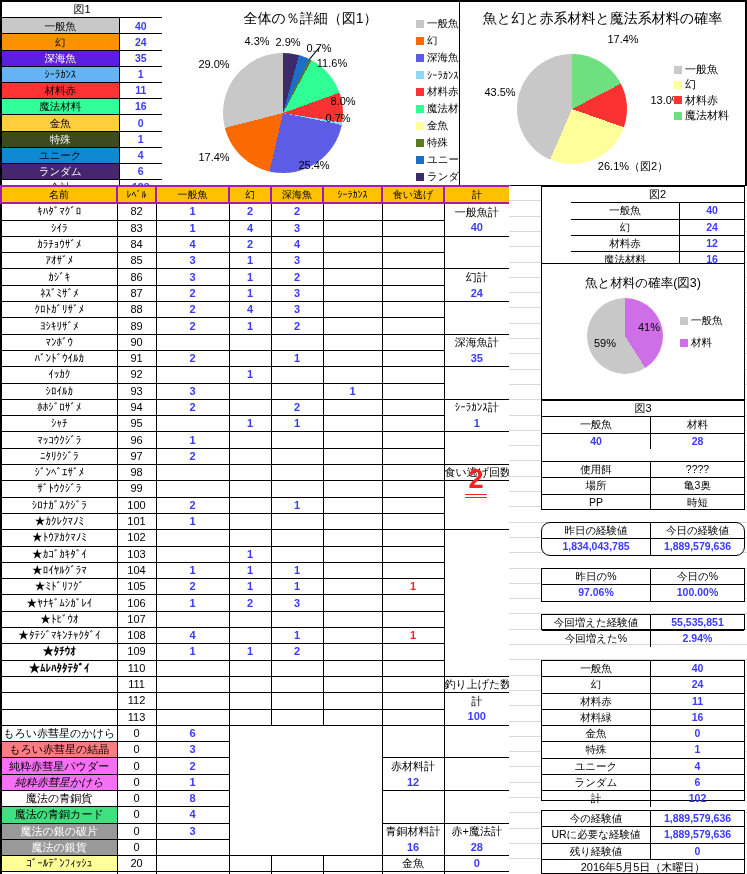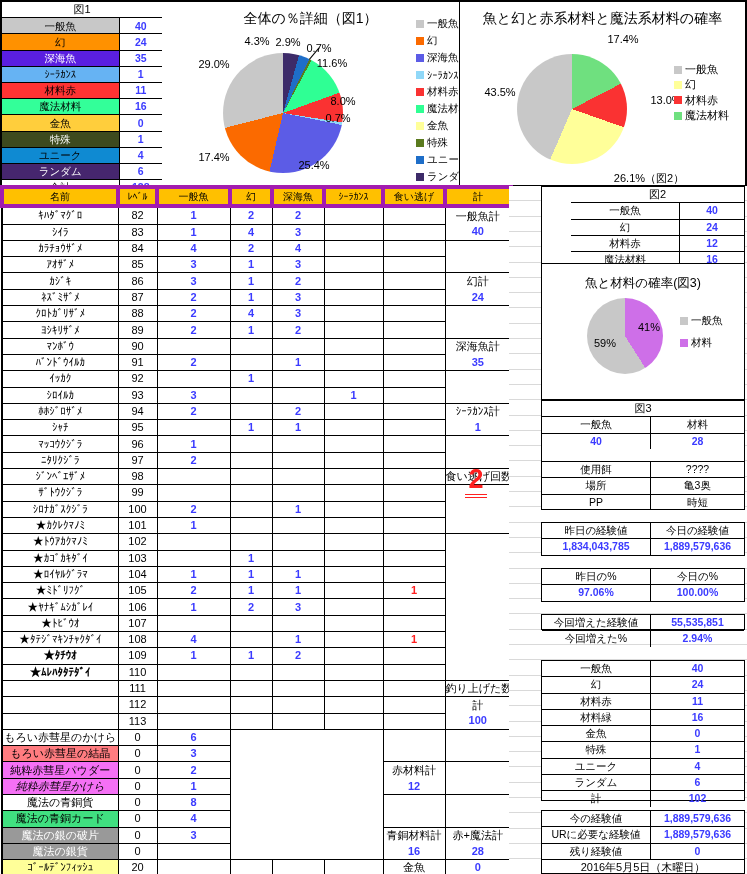--- a/index.html
+++ b/index.html
@@ -25,21 +25,21 @@
   .legend{position:absolute}
   .litem{display:flex;align-items:center;white-space:nowrap}
   .lsq{display:inline-block;width:8px;height:8px;margin-right:3px;flex:0 0 8px}
   .leader{position:absolute;left:147px;top:57px;width:15px;height:1px;background:#000;
           transform-origin:0 0;transform:rotate(-50deg)}
   
   #main-table{position:absolute;left:0;top:185px;width:509px;border-collapse:collapse;table-layout:fixed;
               border:2px solid #000;background:#fff}
   #main-table td{height:15.3px;padding:0;text-align:center;vertical-align:middle;font-size:11px;
                  line-height:1;overflow:hidden;white-space:nowrap}
-  #main-table tr.hdr td{background:#FFC000;border:4px solid #a21caf;font-size:10px}
+  #main-table tr.hdr td{background:#FFC000;border:2px solid #a21caf;font-size:10px}
   #main-table td.b{border:1px solid #000}
   #main-table td.nob{border:none}
   td.name{font-size:9.5px}
   td.lvl{font-size:10.5px}
   td.num{color:#3B3BFF;font-weight:700}
   td.red{color:#FF2020}
   td.bold{font-weight:700}
   .sc{border-left:1px solid #000;border-right:1px solid #000}
   .sct{border-top:1px solid #000}
   .scb{border-bottom:1px solid #000}
@@ -177,21 +177,21 @@
           <span class="lsq" style="background: rgb(61, 43, 105);"></span>
           <span>ランダム</span>
         </div>
       </div>
     </div>
 
   <div id="chart2" class="chartbox">
     <div class="ctitle">魚と幻と赤系材料と魔法系材料の確率</div>
     <div class="pie" id="pie2" style="background: conic-gradient(rgb(111, 224, 127) 0deg, rgb(111, 224, 127) 62.64deg, rgb(250, 50, 50) 62.64deg, rgb(250, 50, 50) 109.44deg, rgb(255, 255, 153) 109.44deg, rgb(255, 255, 153) 203.4deg, rgb(200, 200, 200) 203.4deg, rgb(200, 200, 200) 360deg);"></div>
   <div class="plabel" style="left: 40px; top: 90px;">43.5%</div>
-      <div class="plabel" style="left: 173px; top: 176px; margin-left: 16px;">26.1%（図2）</div>
+      <div class="plabel" style="left: 173px; top: 164px;">26.1%（図2）</div>
       <div class="plabel" style="left: 206px; top: 98px;">13.0%</div>
       <div class="plabel" style="left: 163px; top: 37px;">17.4%</div>
       <div class="legend" style="left: 214px; top: 60px; font-size: 11px;">
         <div class="litem" style="height: 15.3px;">
           <span class="lsq" style="background: rgb(200, 200, 200);"></span>
           <span>一般魚</span>
         </div>
         <div class="litem" style="height: 15.3px;">
           <span class="lsq" style="background: rgb(255, 255, 153);"></span>
           <span>幻</span>
@@ -696,21 +696,21 @@
         </div>
         <div class="rrow">
           <div class="rcell lc">場所</div>
           <div class="rcell rc">亀3奥</div>
         </div>
         <div class="rrow">
           <div class="rcell lc">PP</div>
           <div class="rcell rc">時短</div>
         </div>
       </div>
-      <div class="rbox" style="top: 336px; height: 33.6px;">
+      <div class="rbox" style="top: 336px; height: 33.6px; border-radius: 9px;">
         <div class="rrow">
           <div class="rcell lc">昨日の経験値</div>
           <div class="rcell rc">今日の経験値</div>
         </div>
         <div class="rrow">
           <div class="rcell lc sval">1,834,043,785</div>
           <div class="rcell rc sval">1,889,579,636</div>
         </div>
       </div>
       <div class="rbox" style="top: 382px; height: 33.6px;">

